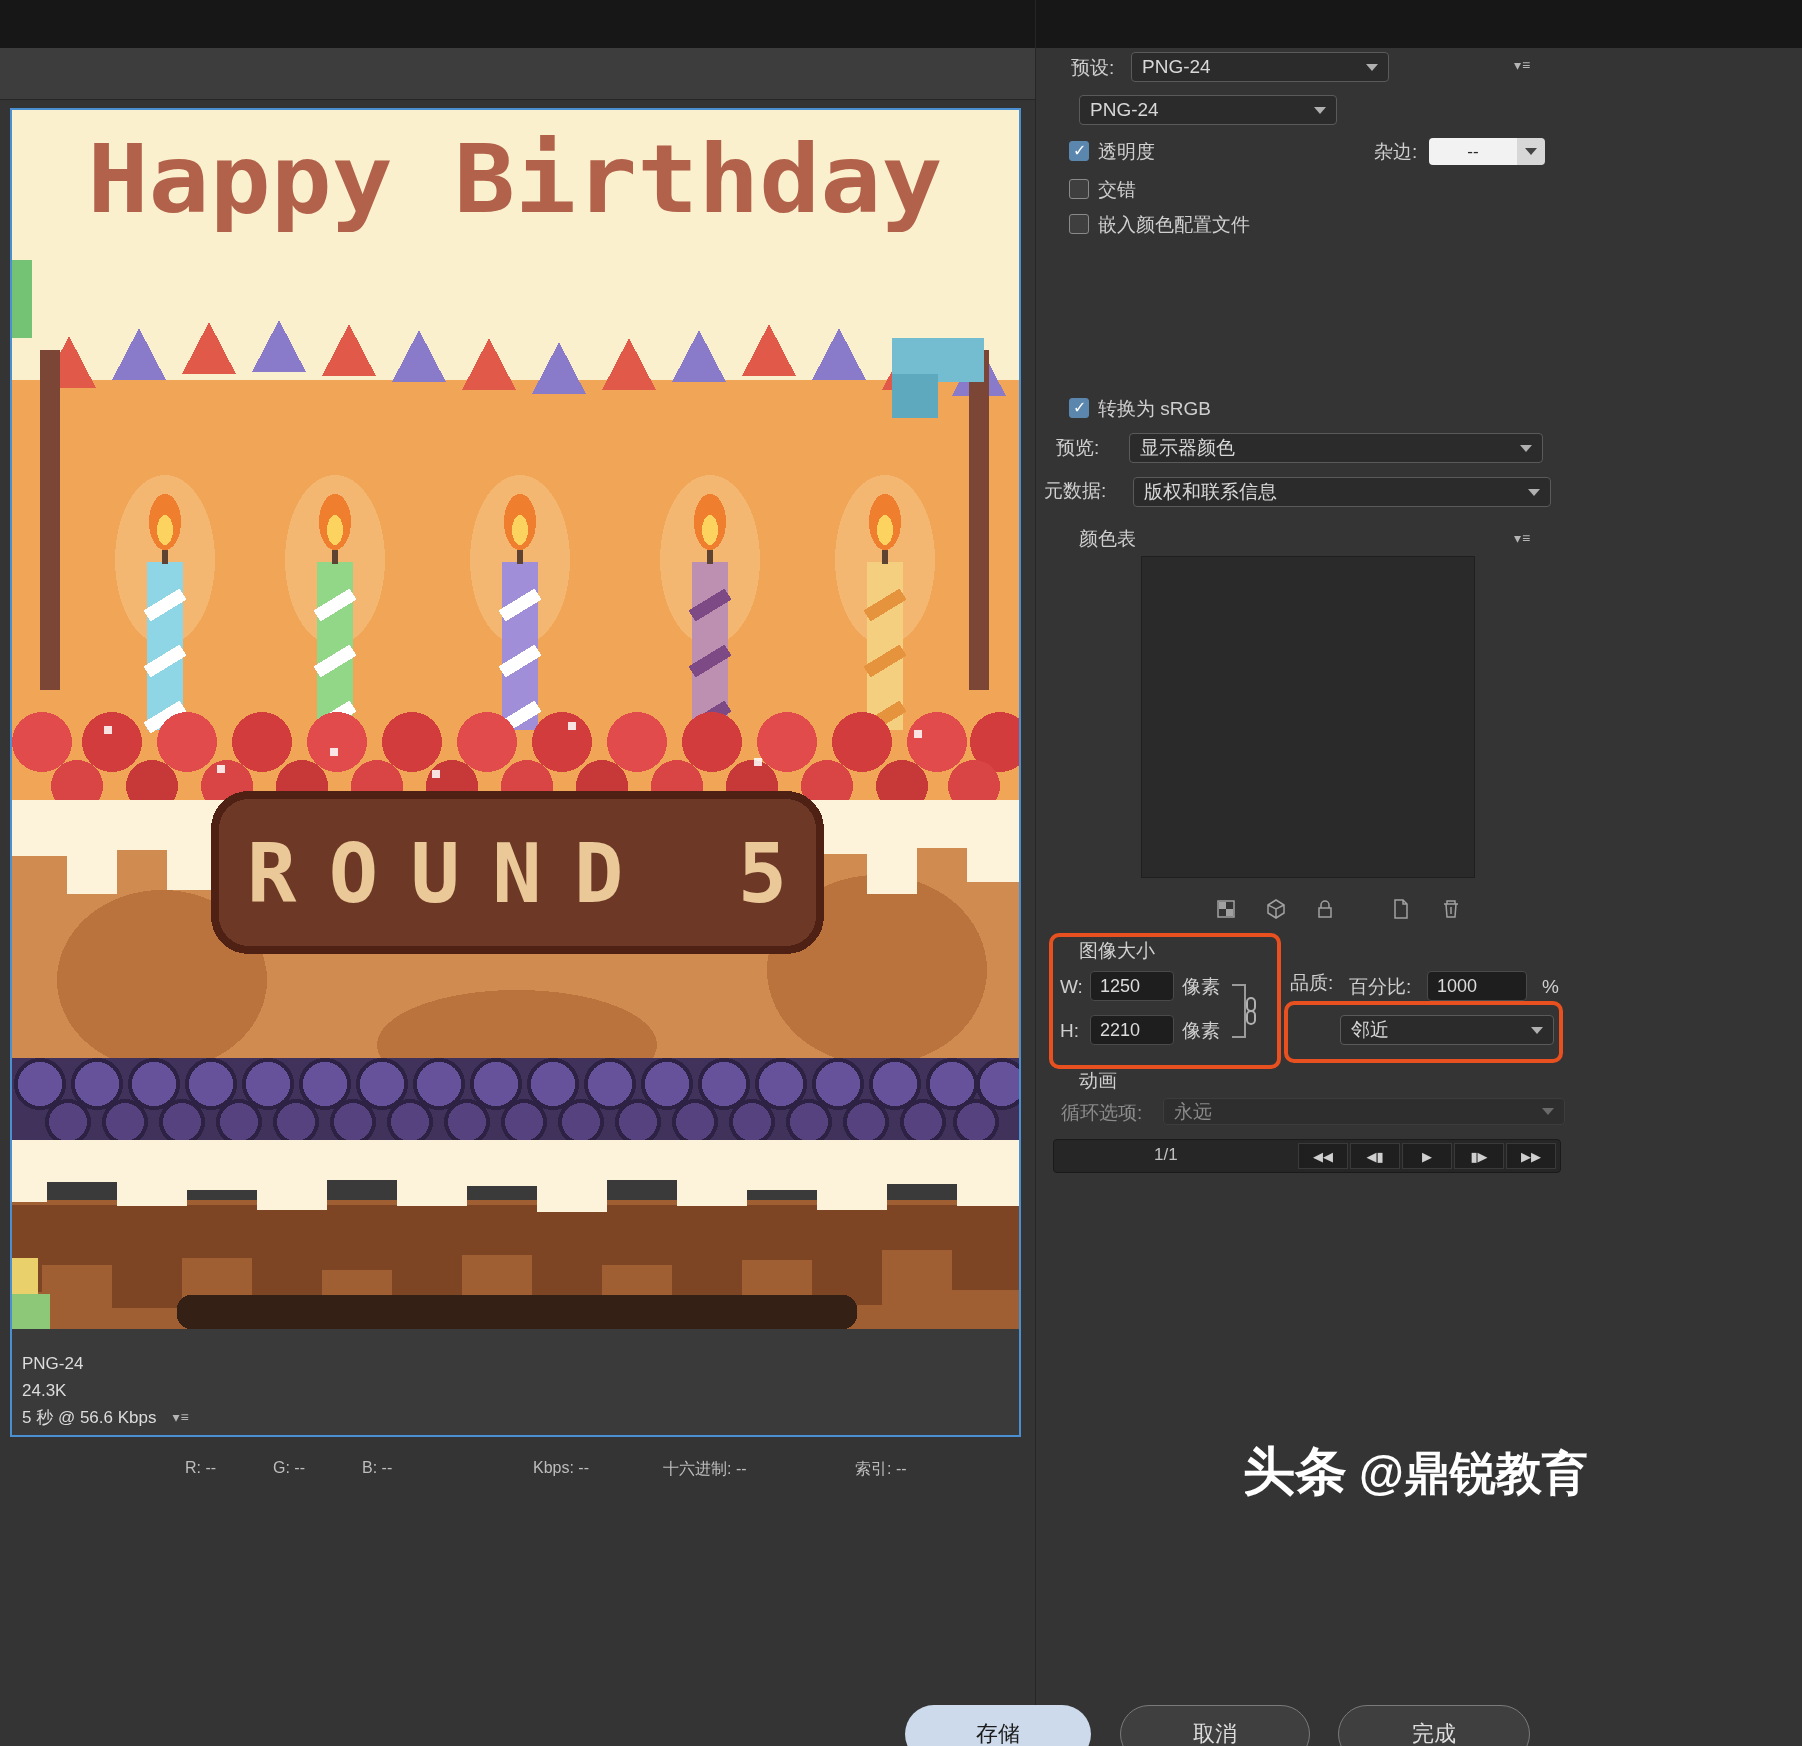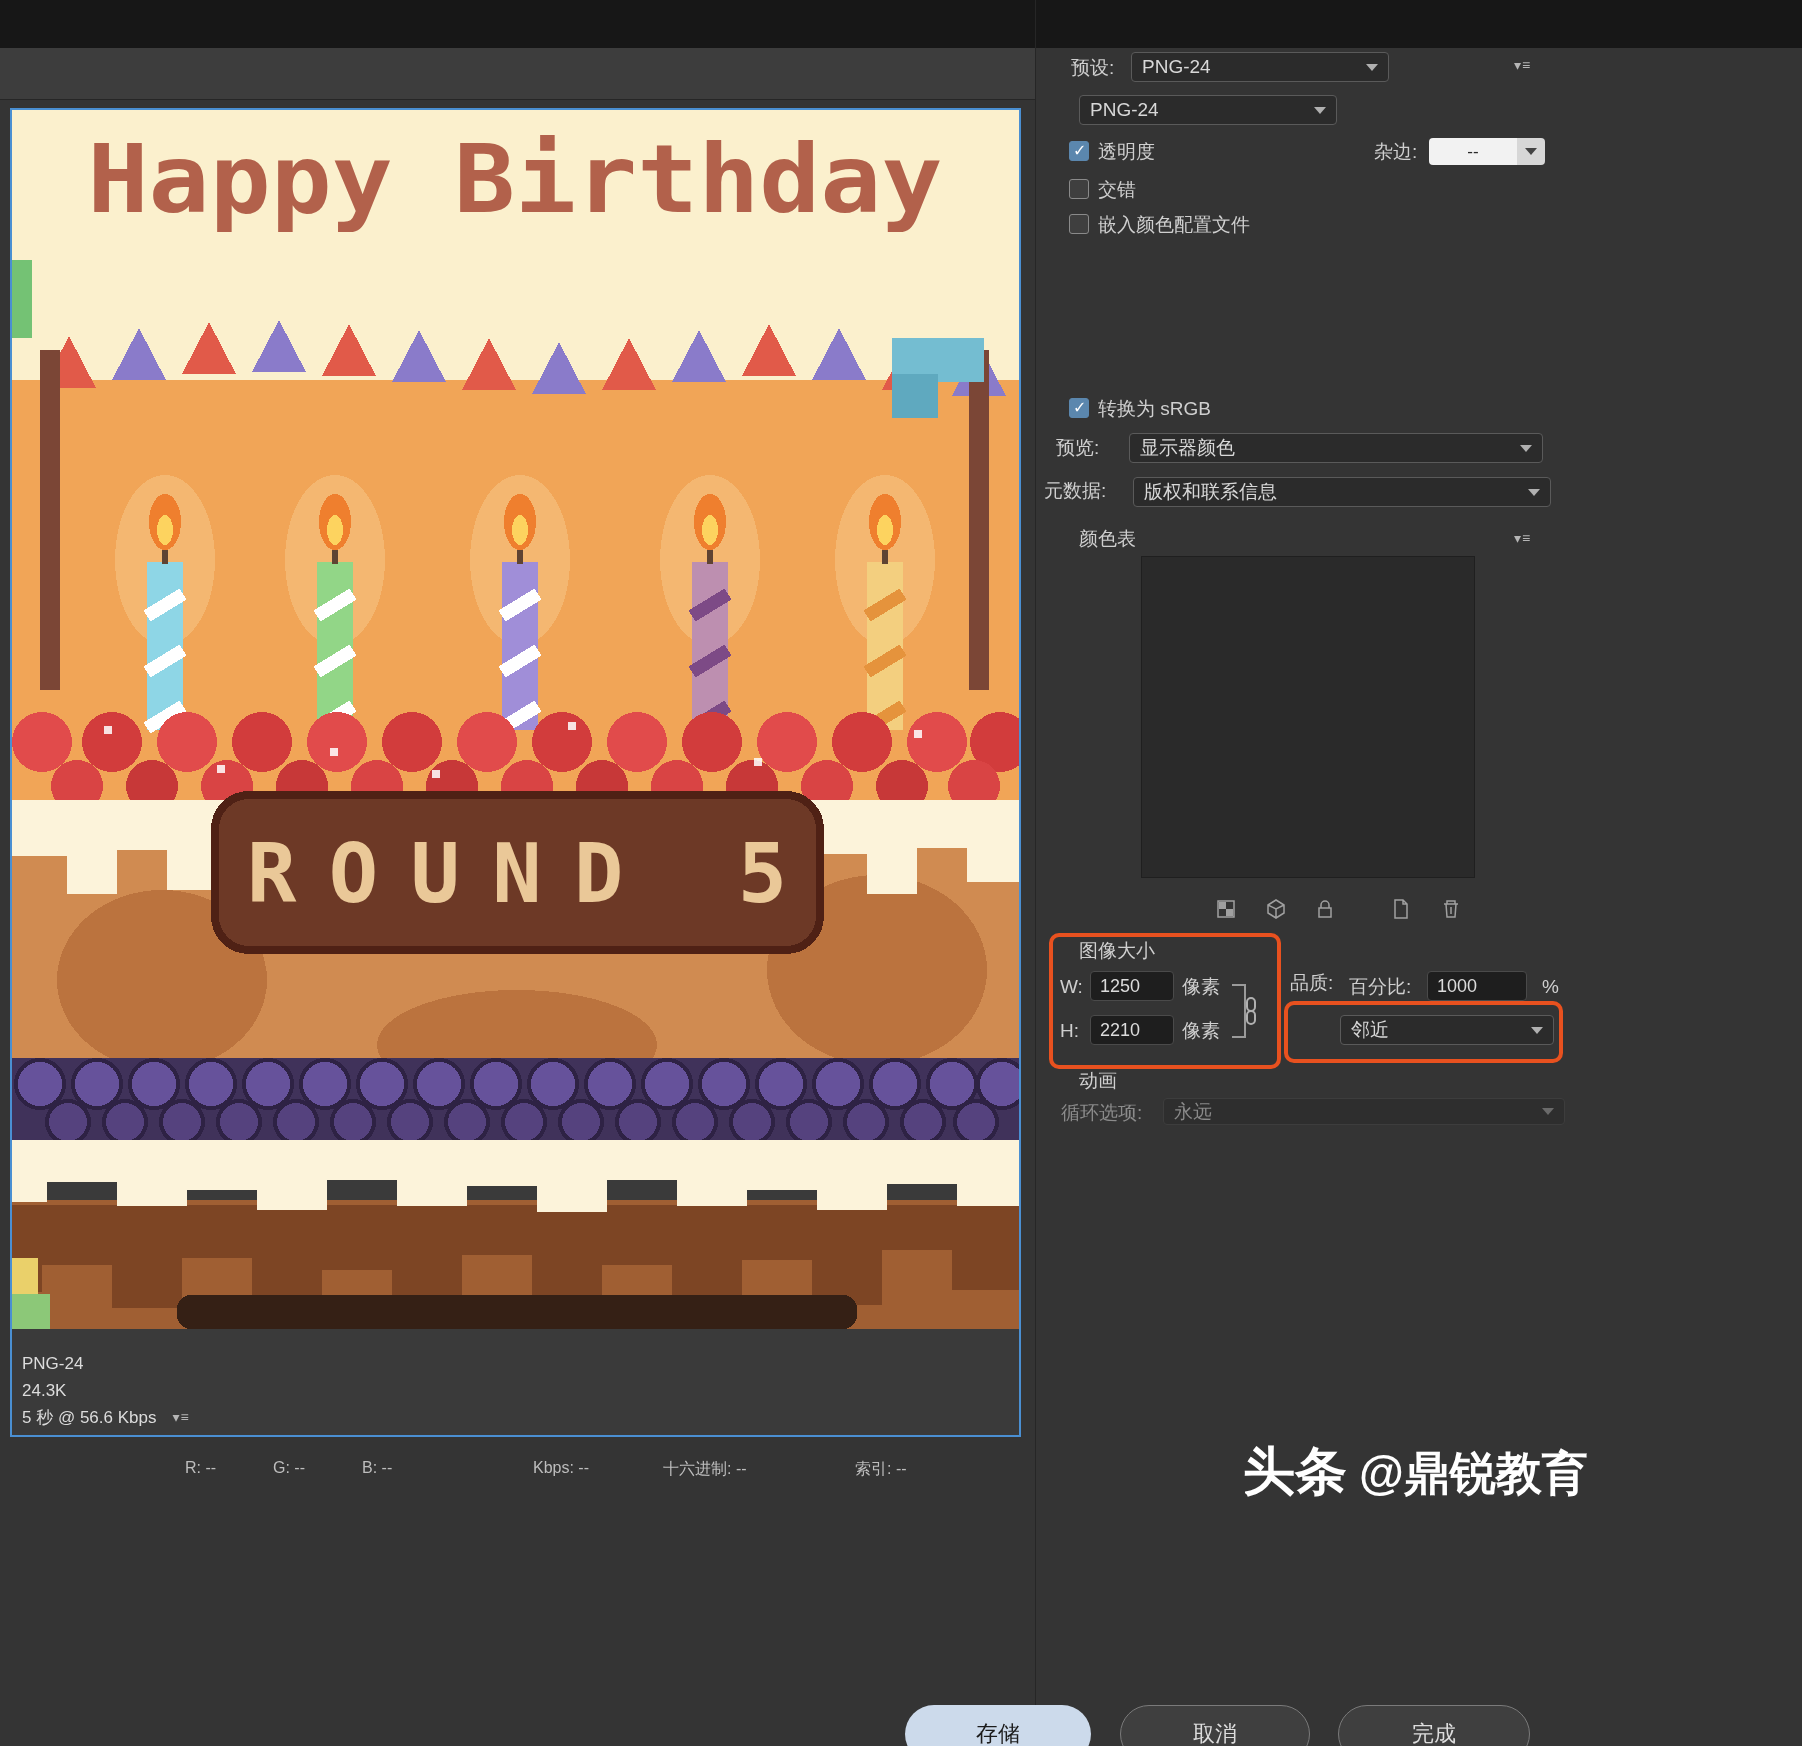--- a/index.html
+++ b/index.html
@@ -373,20 +373,30 @@
     <span class="chev"></span>
   </div>
 
   <span class="lbl" style="left:43px; top:1068px;">动画</span>
   <span class="lbl dim" style="left:25px; top:1100px;">循环选项:</span>
   <div class="dd dim" style="left:127px; top:1098px; width:402px; height:27px;">
     <span>永远</span>
     <span class="chev"></span>
   </div>
 
+  <div class="pbar" style="left:17px; top:1139px; width:508px; height:34px;">
+    <span class="frame-ind">1/1</span>
+    <div class="pbtns">
+      <div class="pbtn">◀◀</div>
+      <div class="pbtn">◀▮</div>
+      <div class="pbtn">▶</div>
+      <div class="pbtn">▮▶</div>
+      <div class="pbtn">▶▶</div>
+    </div>
+  </div>
 </div>
 
 <div class="watermark">
   <span class="wm-brand">头条</span>
   <span class="wm-handle">@鼎锐教育</span>
 </div>
 
 <div class="bottom-btn btn-light" style="left:905px; width:186px;">存储</div>
 <div class="bottom-btn btn-dark" style="left:1120px; width:190px;">取消</div>
 <div class="bottom-btn btn-dark" style="left:1338px; width:192px;">完成</div>

